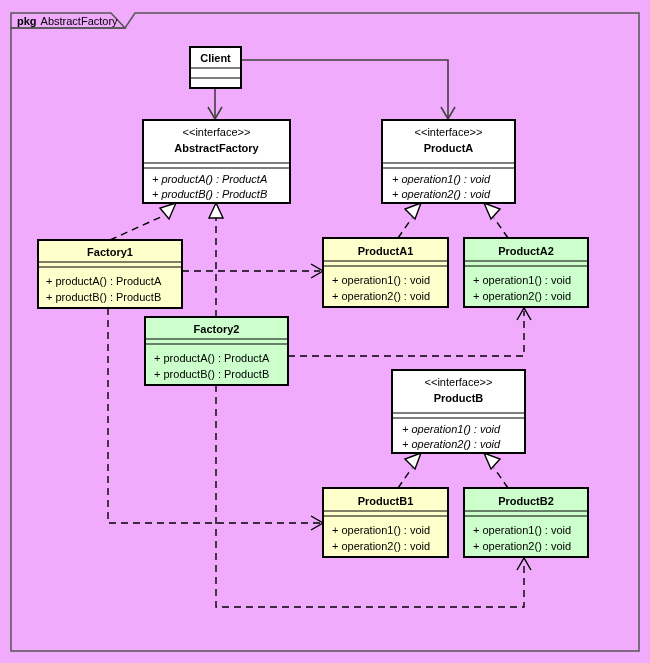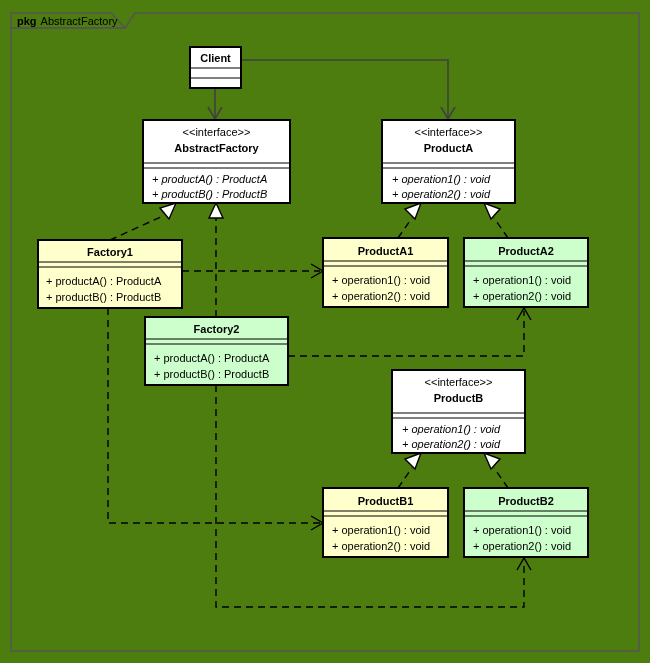--- a/index.html
+++ b/index.html
@@ -5,21 +5,21 @@
   html, body {
     margin: 0;
     padding: 0;
     background: #ffffff;
     font-family: "Liberation Sans", sans-serif;
   }
   #stage {
     position: relative;
     width: 650px;
     height: 663px;
-    background: #4d7c0f;
+    background: #f0abfc;
     overflow: hidden;
   }
   #diagram-svg {
     position: absolute;
     left: 0;
     top: 0;
     width: 650px;
     height: 663px;
   }
   .pkg-label-text {

